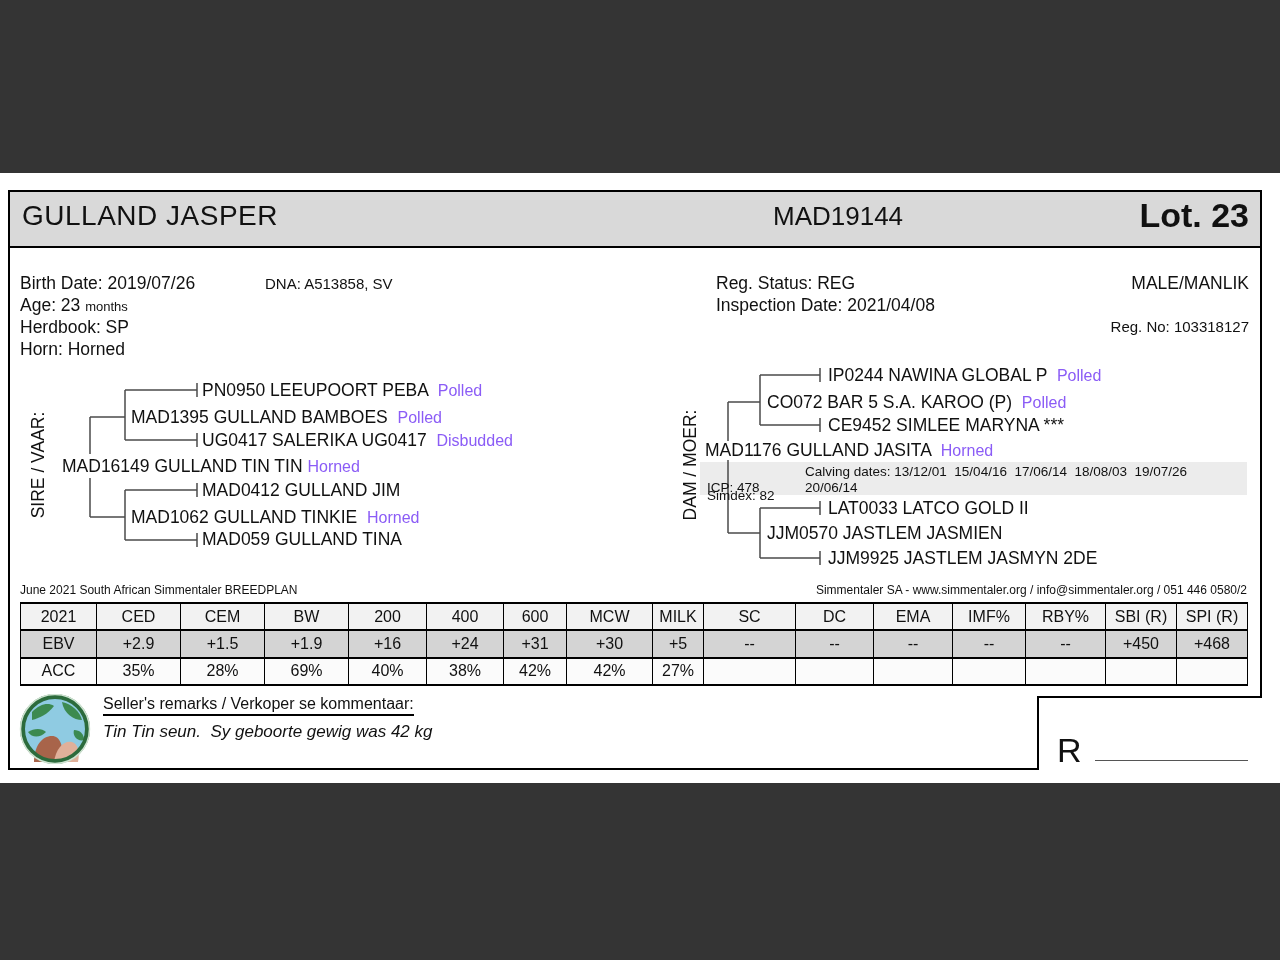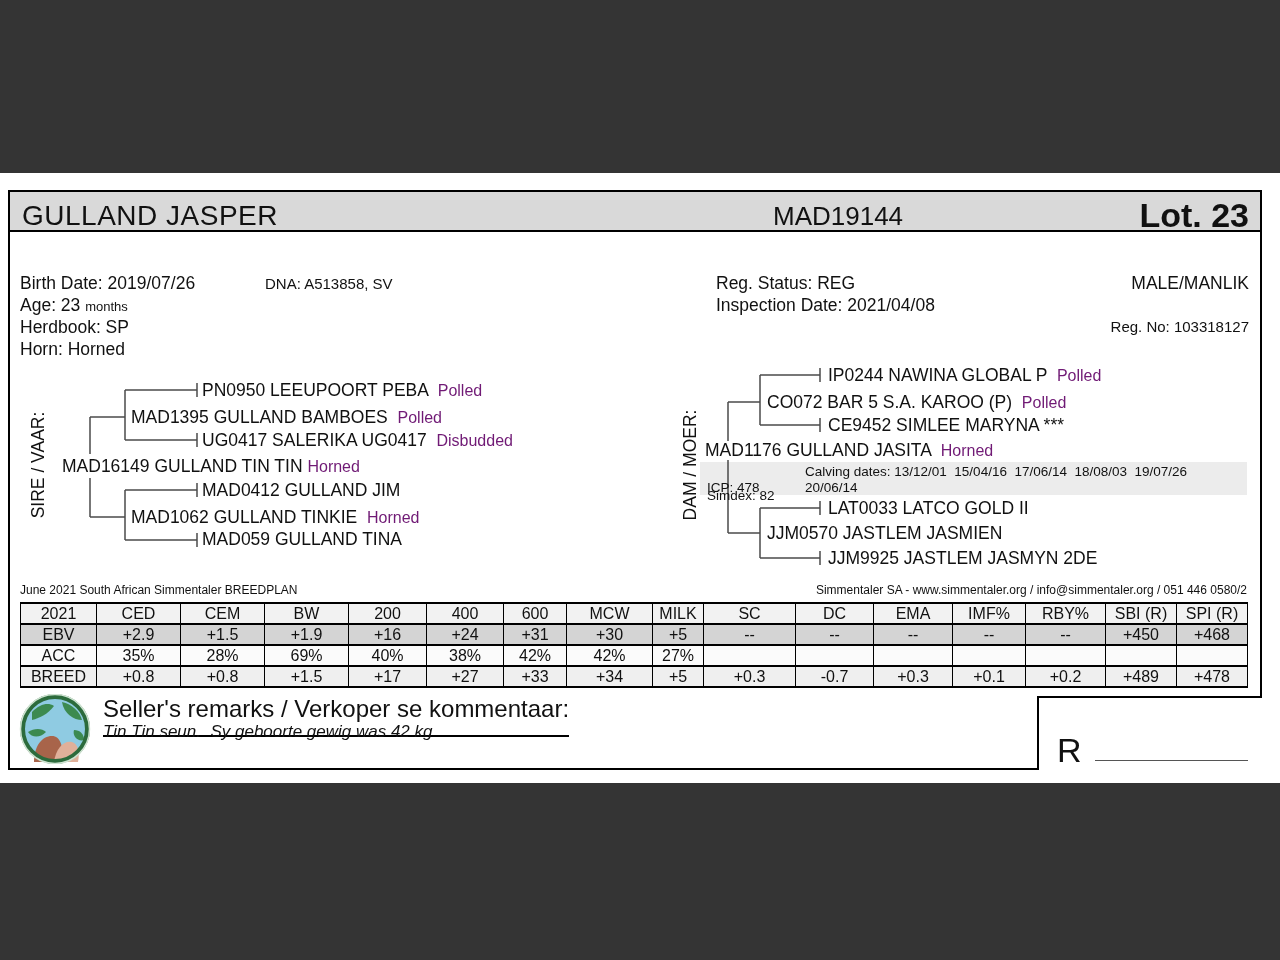--- a/index.html
+++ b/index.html
@@ -6,60 +6,60 @@
   html,body { margin:0; padding:0; width:1280px; height:960px; overflow:hidden;
               font-family:"Liberation Sans", sans-serif; color:#111; }
   body { background:#343434; position:relative; }
 
   .paper-strip { position:absolute; left:0; top:173px; width:1280px; height:610px; background:#ffffff; }
 
   .sheet { position:absolute; left:8px; top:190px; width:1254px; height:580px;
            background:#fff; border:2px solid #000; }
 
   
-  .title-band { position:absolute; left:0; top:0; width:100%; height:40px;
+  .title-band { position:absolute; left:0; top:0; width:100%; height:56px;
                 background:#d9d9d9; border-bottom:2px solid #000; }
   .animal-name { position:absolute; left:12px; top:8px; font-size:28px; letter-spacing:0.5px; }
   .animal-id   { position:absolute; left:763px; top:9px; font-size:26px; }
   .lot-label   { position:absolute; right:11px; top:4px; font-size:34px; font-weight:bold; }
 
   .address-band { position:absolute; left:0; top:46px; width:100%; height:29px;
                   background:#e9e9e9; border-bottom:2px solid #000; }
   .seller-line { position:absolute; left:12px; top:4px; font-size:17.5px; }
   .breed-name  { position:absolute; right:11px; top:4px; font-size:17.5px; }
 
   
   .detail { position:absolute; font-size:17.5px; white-space:pre; }
   .detail.small { font-size:15px; }
   .unit-small { font-size:13px; }
 
   
   .vert-label { position:absolute; width:160px; height:20px; text-align:center;
                 font-size:17.5px; transform:rotate(-90deg); }
   .ped-lines { position:absolute; left:0; top:0; width:1250px; height:576px; pointer-events:none; }
   .ped-entry { position:absolute; white-space:pre; font-size:17.5px; transform:translateY(-50%); }
-  .ped-horn { color:#701a75; font-size:16px; }
+  .ped-horn { color:#8b5cf6; font-size:16px; }
   .dam-band { position:absolute; left:690px; top:270px; width:547px; height:33px; background:#ececec; }
   .band-text { position:absolute; font-size:13.5px; white-space:pre; }
 
   
   .caption { position:absolute; font-size:12px; }
   table.breedplan { position:absolute; left:10px; top:410px; width:1227px; height:84px;
                     border-collapse:collapse; table-layout:fixed; }
   table.breedplan td, table.breedplan th { border:1px solid #000; border-top:2px solid #000;
                     border-bottom:2px solid #000; text-align:center; font-size:16px;
                     font-weight:normal; padding:0; height:21px; overflow:hidden; }
   tr.row-head td { background:#f2f2f2; }
   tr.row-ebv  td { background:#d4d4d4; }
   tr.row-acc  td { background:#fbfbfb; }
   tr.row-breed td{ background:#efefef; }
 
   
-  .remarks-title { position:absolute; left:93px; top:503px; font-size:24px;
-                   border-bottom:2px solid #000; padding-bottom:12px; white-space:pre; }
+  .remarks-title { position:absolute; left:93px; top:503px; font-size:16px;
+                   border-bottom:2px solid #000; padding-bottom:1px; white-space:pre; }
   .remarks-text  { position:absolute; left:93px; top:530px; font-size:17px; white-space:pre;font-style:italic; }
   .logo-box { position:absolute; left:8px; top:502px; width:74px; height:70px; }
 
   
   .price-notch { position:absolute; right:-2px; bottom:-2px; width:225px; height:74px;
                  background:#fff; border-left:2px solid #000; border-top:2px solid #000; }
   .price-currency { position:absolute; left:18px; top:33px; font-size:34px; }
   .price-line { position:absolute; left:56px; top:62px; width:153px; border-top:1.5px solid #555; }
 </style>
 </head>
@@ -221,38 +221,20 @@
         <td>42%</td>
         <td>27%</td>
         <td></td>
         <td></td>
         <td></td>
         <td></td>
         <td></td>
         <td></td>
         <td></td>
       </tr>
-      <tr class="row-breed">
-        <td>BREED</td>
-        <td>+0.8</td>
-        <td>+0.8</td>
-        <td>+1.5</td>
-        <td>+17</td>
-        <td>+27</td>
-        <td>+33</td>
-        <td>+34</td>
-        <td>+5</td>
-        <td>+0.3</td>
-        <td>-0.7</td>
-        <td>+0.3</td>
-        <td>+0.1</td>
-        <td>+0.2</td>
-        <td>+489</td>
-        <td>+478</td>
-      </tr>
     </tbody>
   </table>
 
   <div class="logo-box">
     <svg width="74" height="70" viewBox="0 0 74 70" xmlns="http://www.w3.org/2000/svg">
       <ellipse cx="37" cy="35" rx="33" ry="33" fill="#8fcbe2"></ellipse>
       <path d="M14 18 C22 10 30 8 36 12 C30 20 22 24 14 26 Z" fill="#3c8a50"></path>
       <path d="M44 8 C54 10 62 18 64 26 C56 26 46 20 44 8 Z" fill="#3c8a50"></path>
       <path d="M10 38 C16 34 24 34 28 38 C22 44 14 44 10 38 Z" fill="#3c8a50"></path>
       <path d="M56 36 C62 36 66 40 66 46 C60 48 54 42 56 36 Z" fill="#3c8a50"></path>

